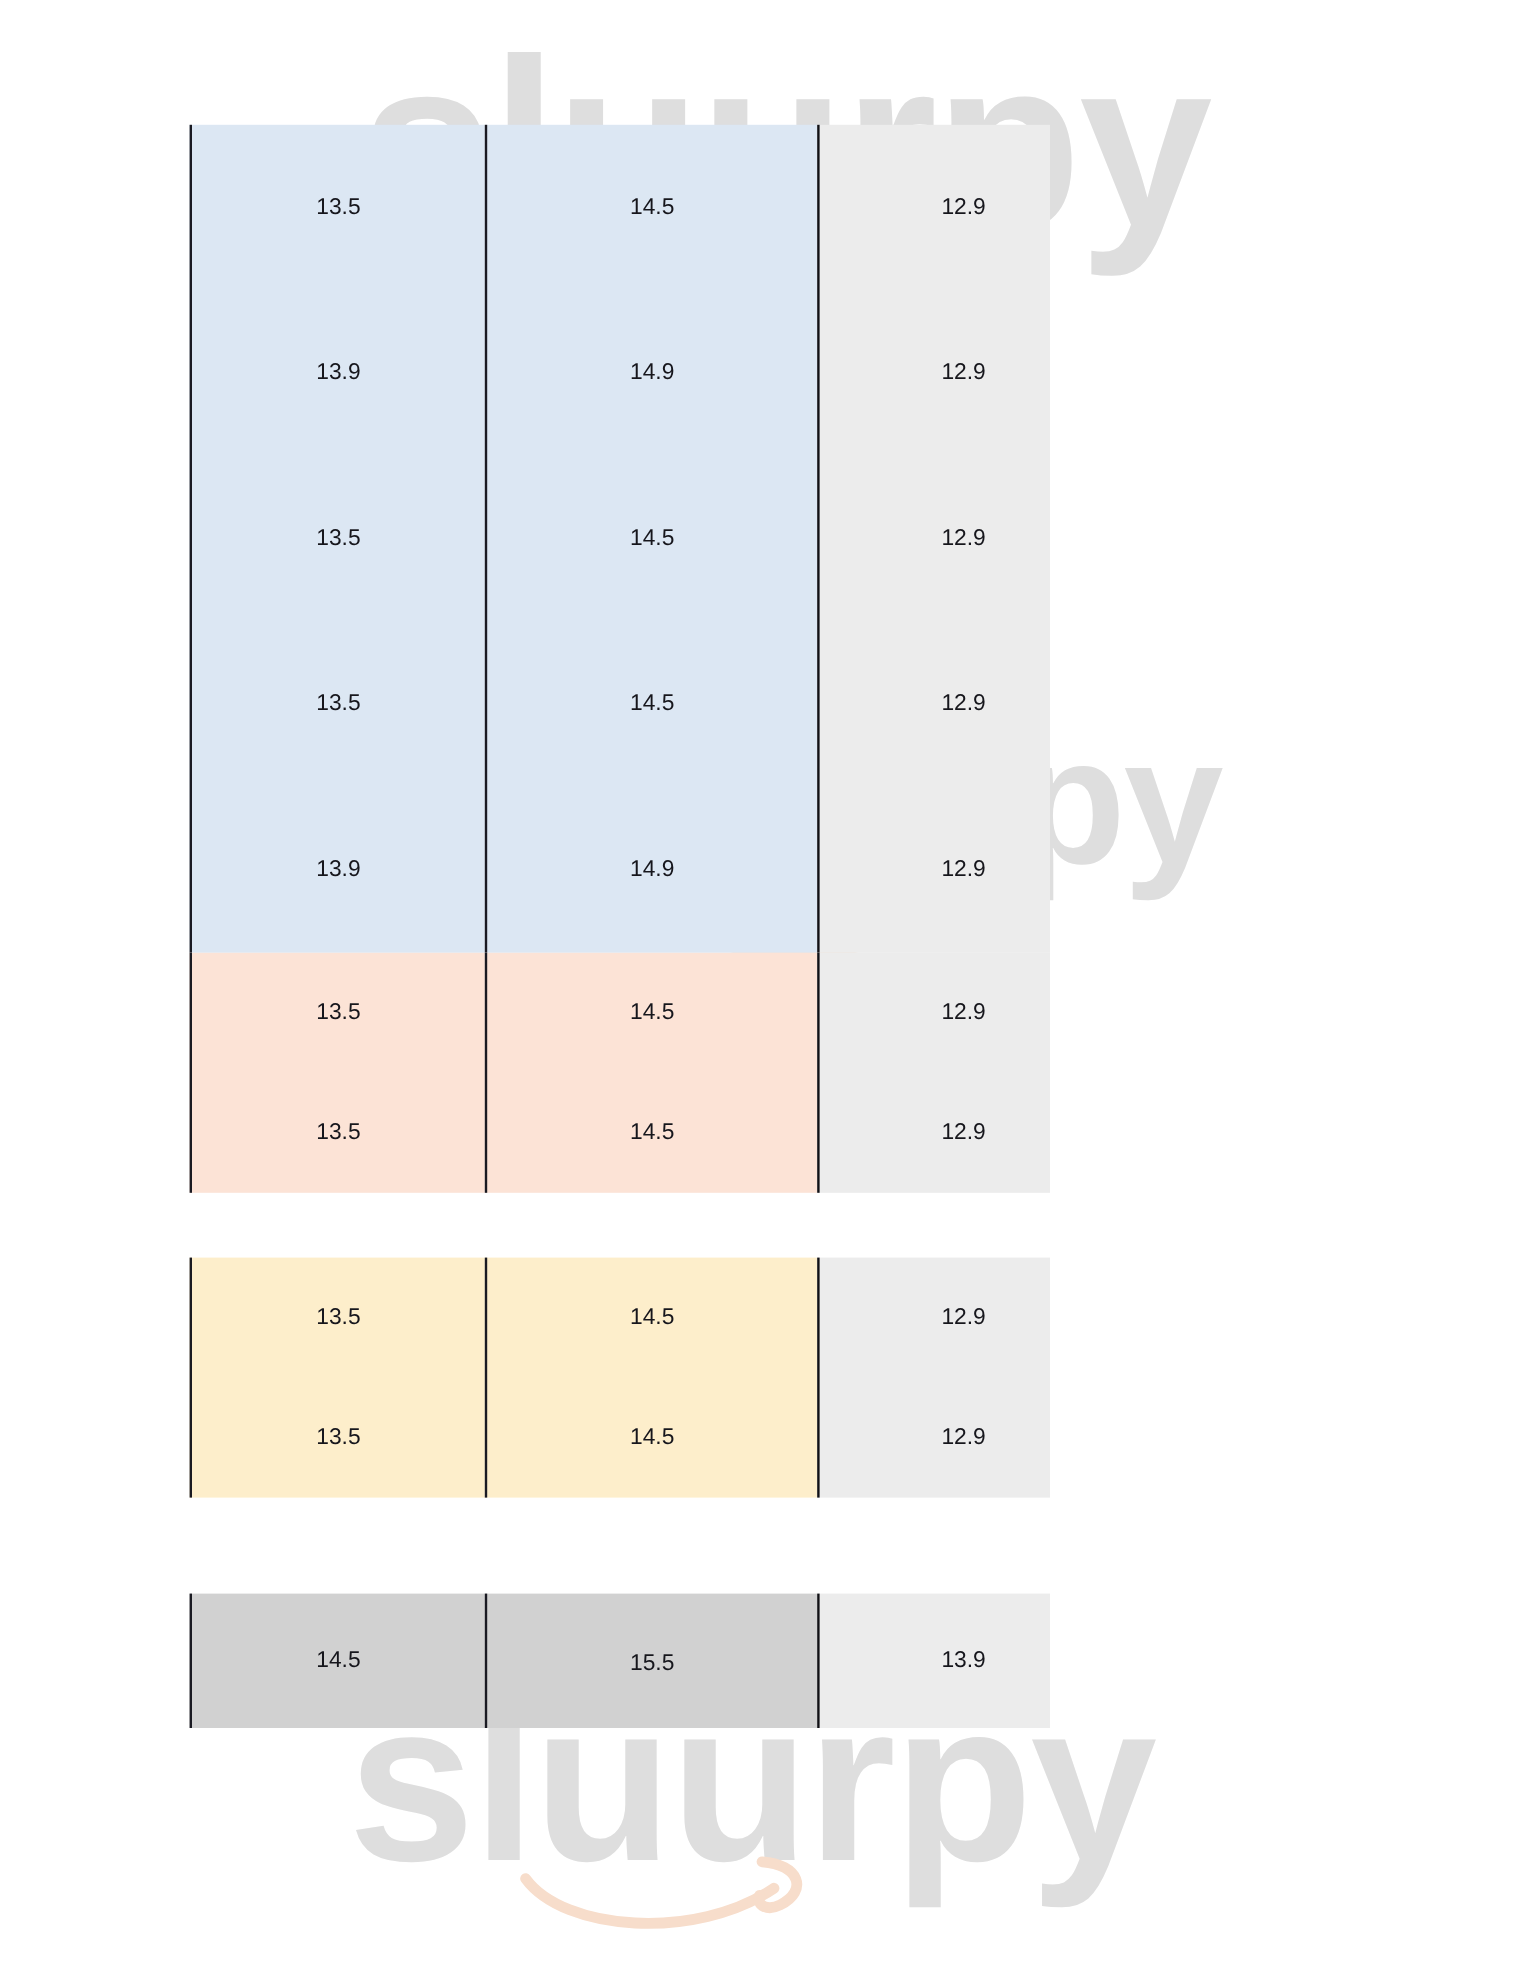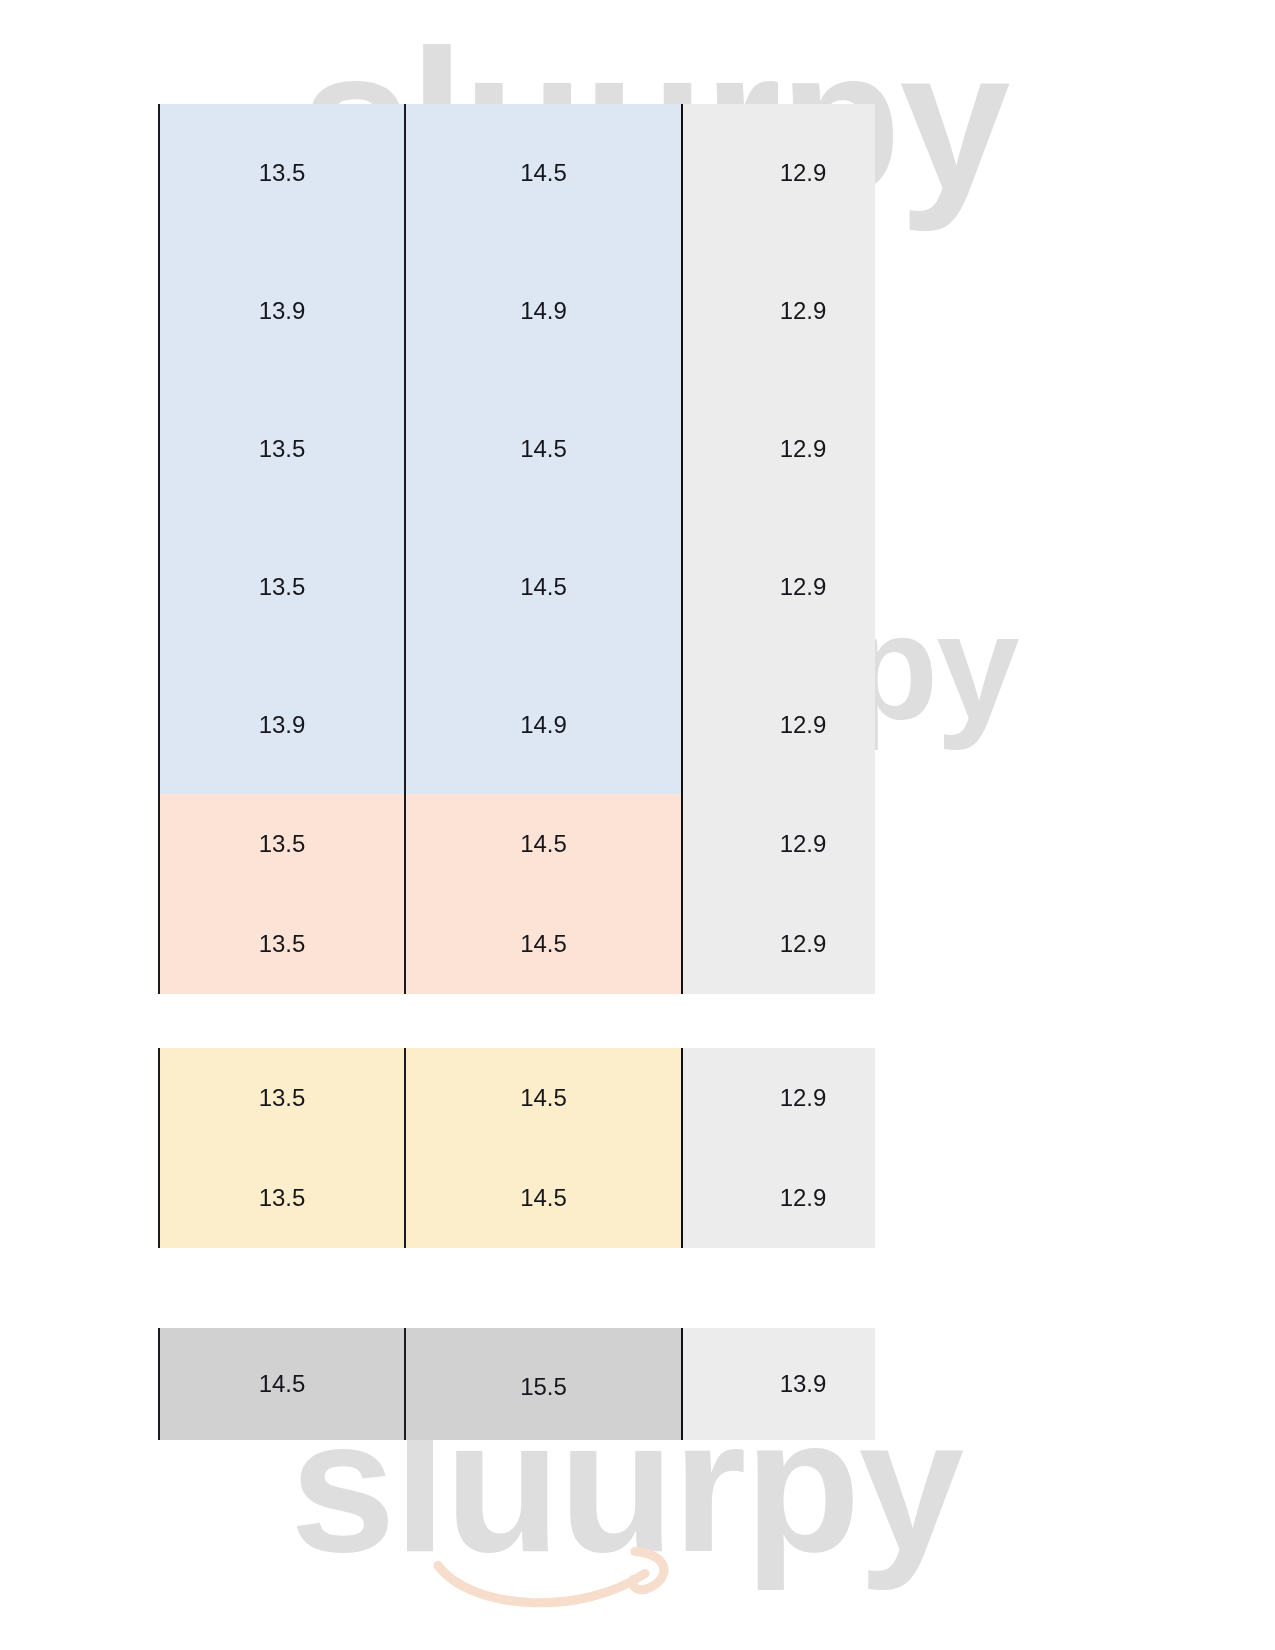--- a/index.html
+++ b/index.html
@@ -73,21 +73,21 @@
     position: relative;
   }
   .col-1 { width: 246px; border-left: 2px solid #1a1a22; }
   .col-2 { width: 277px; border-left: 2px solid #1a1a22; }
   .col-3 { width: 194px; border-left: 2px solid #1a1a22; }
 
   .cell {
     display: flex;
     align-items: center;
     justify-content: center;
-    font-size: 24px;
+    font-size: 19px;
     color: #16161c;
     font-family: "Liberation Sans", sans-serif;
   }
 
   
   .theme-blue   .col-1, .theme-blue   .col-2 { background: #dce7f3; }
   .theme-peach  .col-1, .theme-peach  .col-2 { background: #fce3d6; }
   .theme-yellow .col-1, .theme-yellow .col-2 { background: #fdeecb; }
   .theme-dgrey  .col-1, .theme-dgrey  .col-2 { background: #d1d1d1; }
   .block .col-3 { background: #ececec; border-left-color: #101014; padding-left: 48px; }

